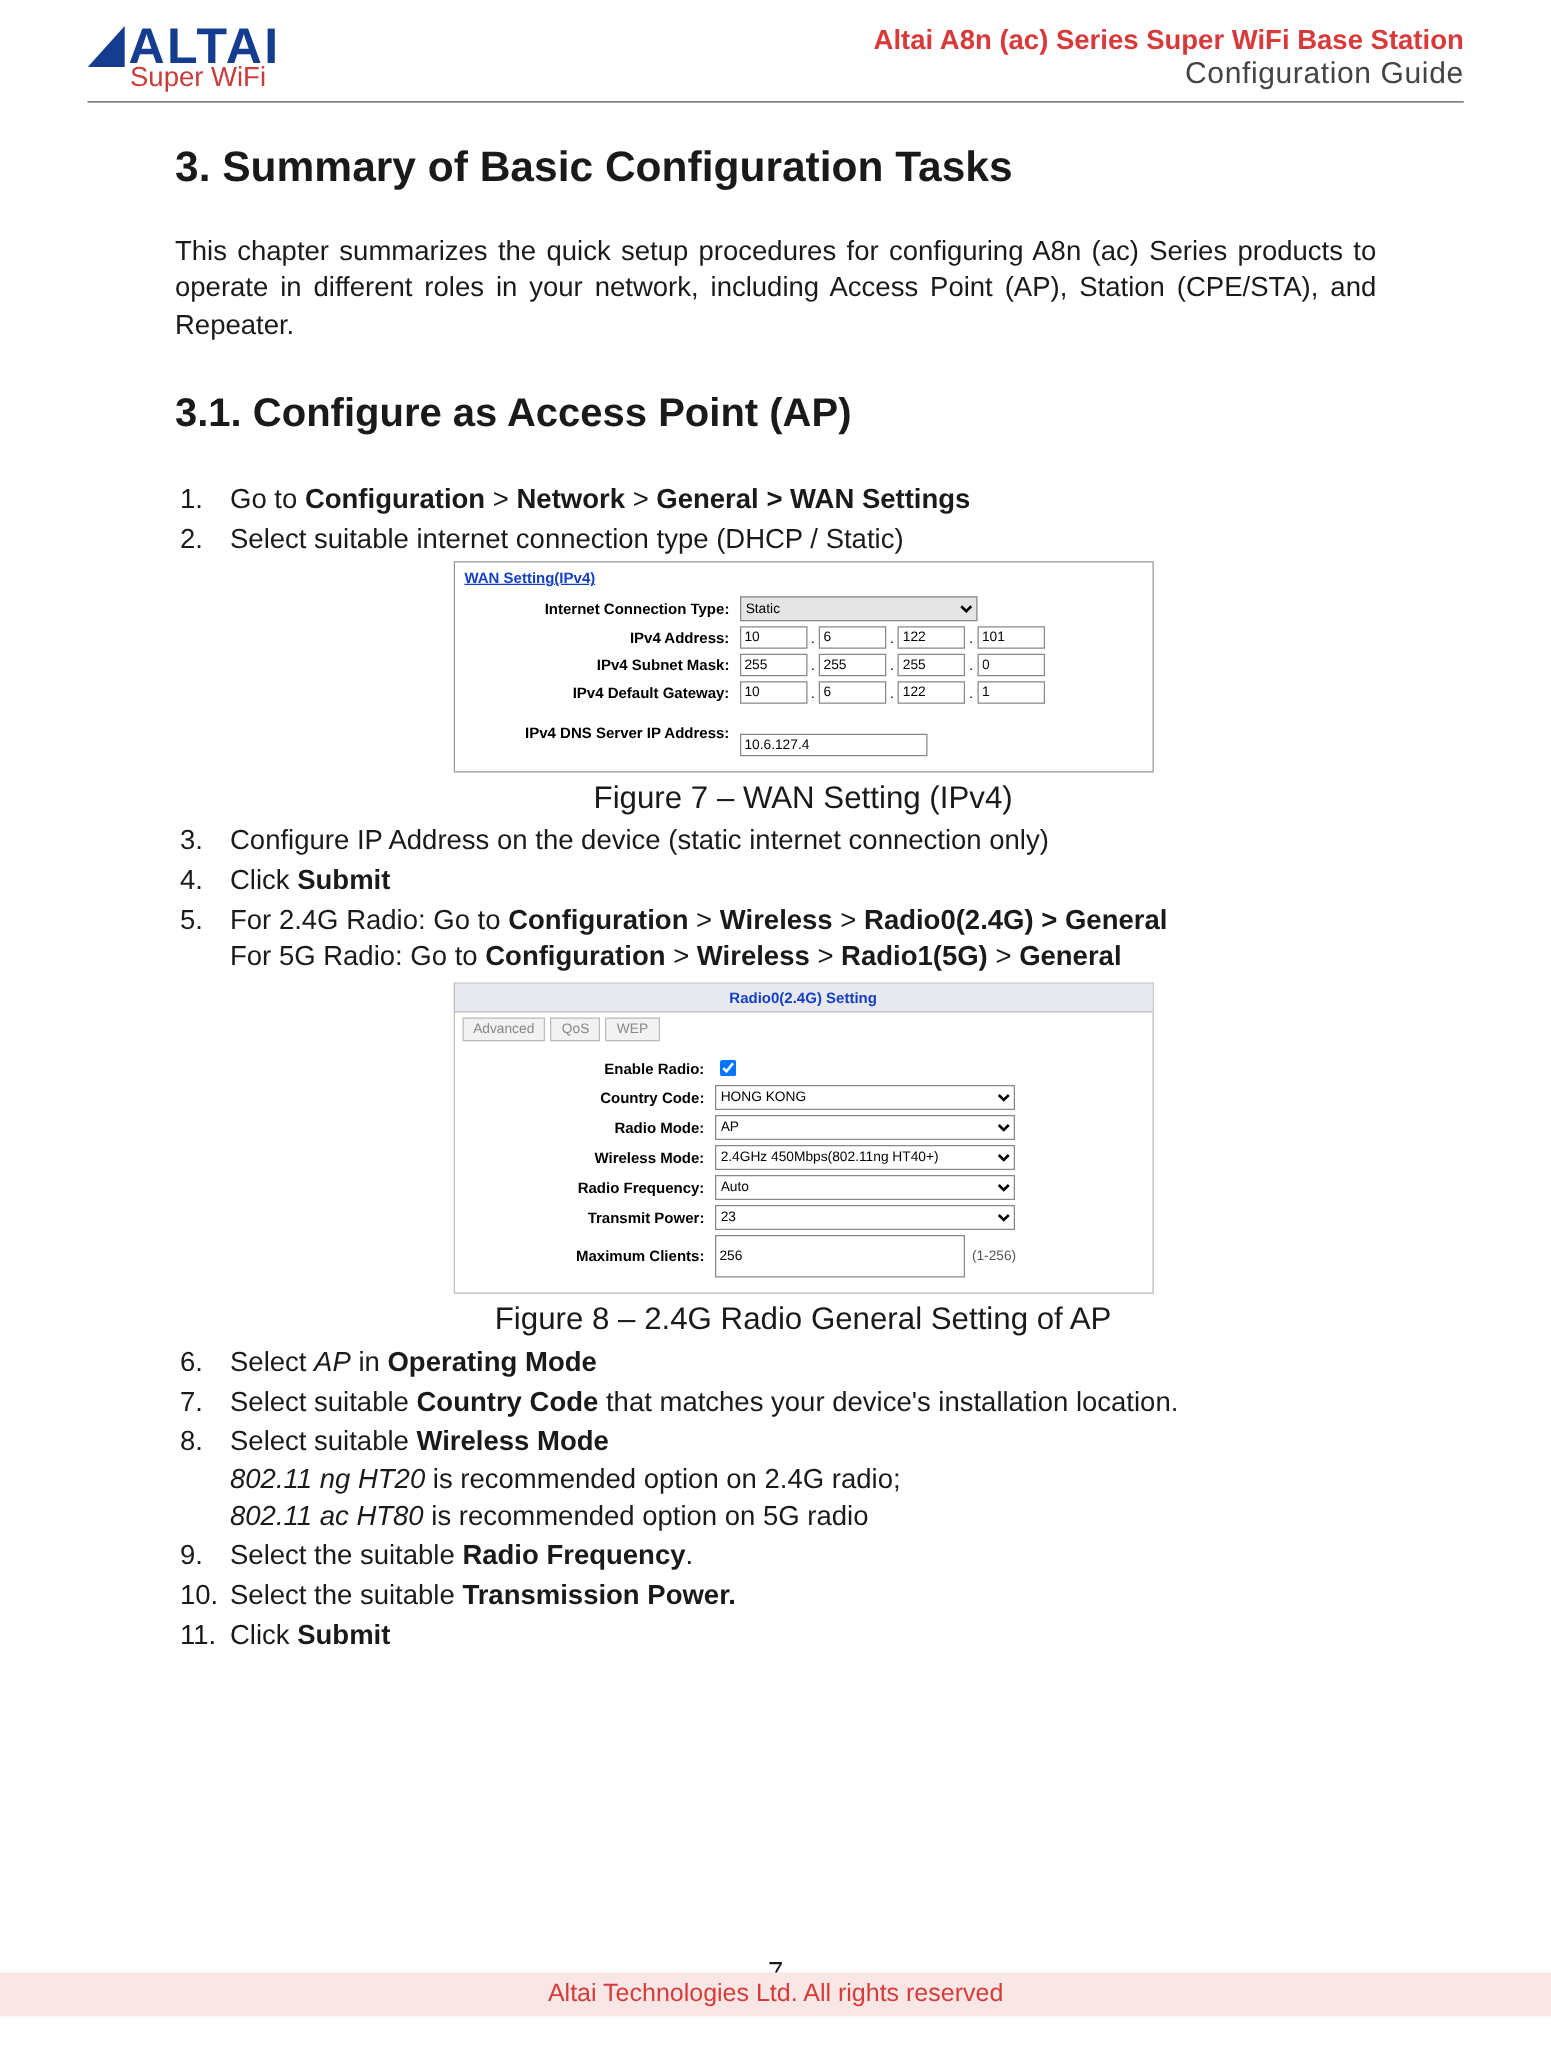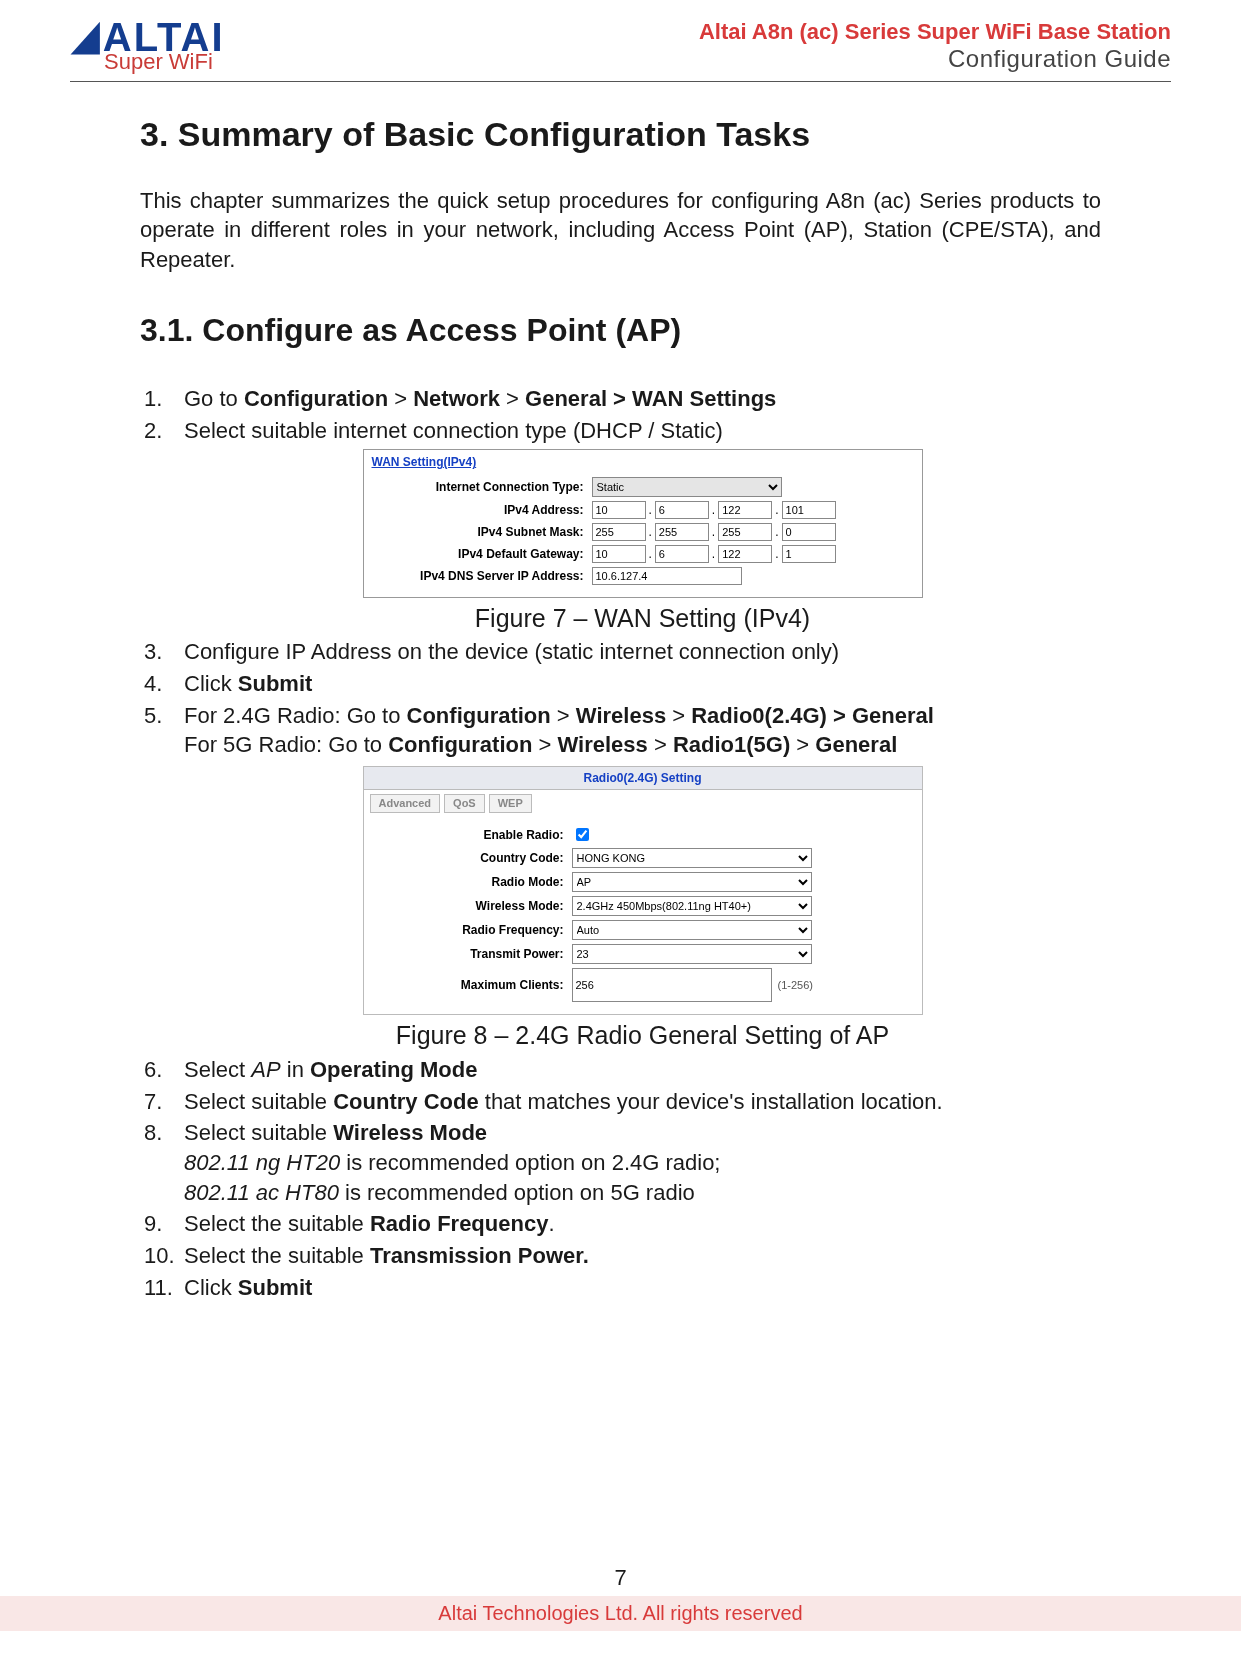--- a/index.html
+++ b/index.html
@@ -63,41 +63,41 @@
     font:12px/1.35 Arial,sans-serif;
     color:#000;
     border:1px solid #999;
     background:#fff;
     padding:4px 8px 8px 8px;
   }
   .panel .ptitle{color:#1540c4;font-weight:700;text-decoration:underline;margin-bottom:6px;}
   .panel .row{display:flex;align-items:center;margin:4px 0;}
   .panel .lab{width:220px;text-align:right;font-weight:700;padding-right:8px;}
   .panel input.oct{width:54px;height:18px;font:11px Arial;border:1px solid #888;padding:0 3px;}
-  .panel input.long{width:150px;height:18px;font:11px Arial;border:1px solid #888;padding:0 3px;}
+  .panel input.long{width:150px;height:18px;font:11px Arial;border:1px solid #888;padding:0 3px;margin-top:20px;}
   .panel select{width:190px;height:20px;font:11px Arial;border:1px solid #888;background:#e5e5e5;}
   .dot{padding:0 3px;}
   .panel2{
     width:560px;margin:6px auto 2px auto;
     font:12px/1.35 Arial,sans-serif;color:#000;
     border:1px solid #bbb;background:#fff;
   }
   .panel2 .bar{background:#e7e9ef;color:#1540c4;font-weight:700;text-align:center;padding:3px 0;border-bottom:1px solid #bbb;}
-  .panel2 .tabs{display:flex;gap:4px;padding:4px 6px;font-weight:bold;}
+  .panel2 .tabs{display:flex;gap:4px;padding:4px 6px;}
   .panel2 .tab{border:1px solid #bbb;background:#f2f2f2;color:#888;padding:1px 8px;font-size:11px;}
   .panel2 .body{padding:4px 8px 8px 8px;}
   .panel2 .row{display:flex;align-items:center;margin:4px 0;}
   .panel2 .lab{width:200px;text-align:right;font-weight:700;padding-right:8px;}
   .panel2 select{width:240px;height:20px;font:11px Arial;border:1px solid #888;background:#fff;}
   .panel2 input.txt{width:200px;height:34px;font:11px Arial;border:1px solid #888;padding:0 3px;}
   .panel2 .hint{font-size:11px;color:#555;margin-left:6px;}
   
   .pagenum{position:absolute;left:0;width:100%;text-align:center;bottom:64px;font-size:22px;}
   .footer{
-    position:absolute;left:0;bottom:24px;width:100%;
+    position:absolute;left:0;bottom:42px;width:100%;
     background:var(--pale-red);
     color:var(--red);
     text-align:center;
     font-size:20px;
     padding:6px 0;
   }
 </style>
 </head>
 <body>
 

